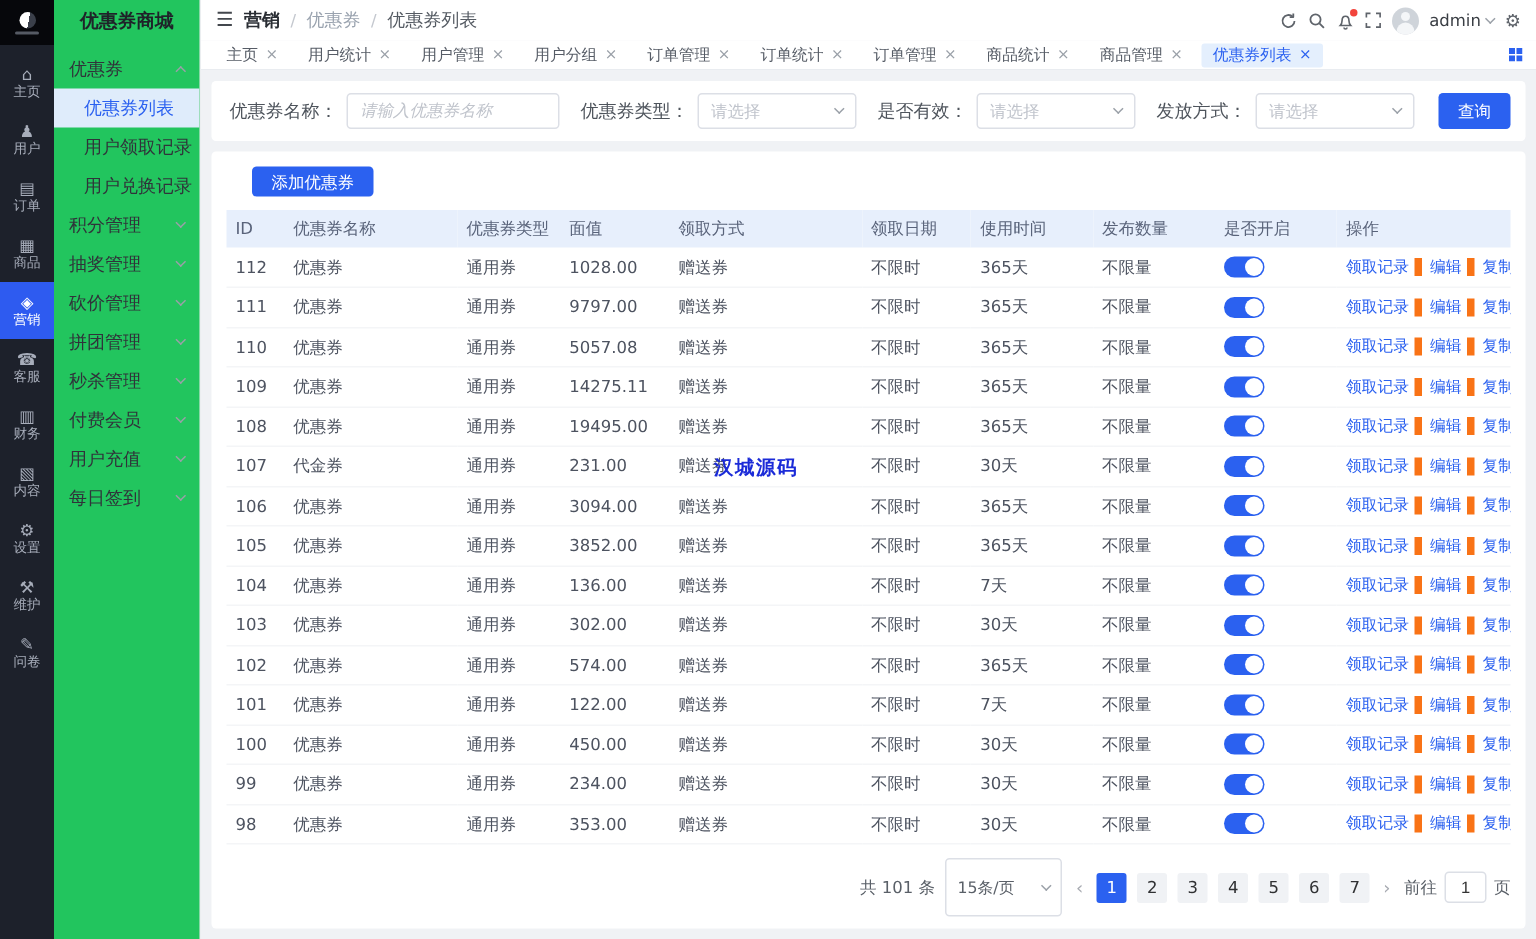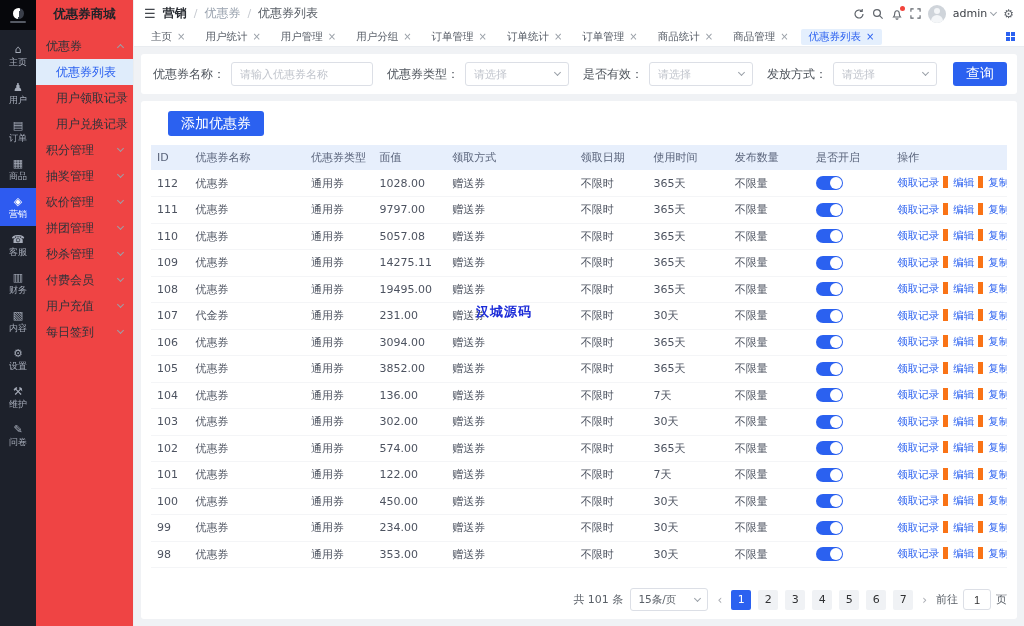--- a/index.html
+++ b/index.html
@@ -12,21 +12,21 @@
   .rail { width:36px; flex-shrink:0; background:#1d212b; display:flex; flex-direction:column; }
   .logo { height:30px; background:#06070b; display:flex; flex-direction:column; align-items:center; justify-content:center; gap:2px; }
   .logo-circle { width:11px; height:11px; border-radius:50%; background:linear-gradient(100deg,#ffffff 55%,#3a3f4a 55%); }
   .logo-bar { width:16px; height:2px; background:#555a64; border-radius:1px; }
   .rail-items { display:flex; flex-direction:column; margin-top:6px; }
   .rail-item { padding:8px 0 7px; display:flex; flex-direction:column; align-items:center; gap:3px; color:#a7adba; cursor:pointer; }
   .rail-item .ric { font-size:11px; line-height:11px; }
   .rail-item .rlb { font-size:9px; line-height:9px; }
   .rail-item.active { background:#2e5bf0; color:#fff; }
   
-  .submenu { width:98px; flex-shrink:0; background:#ef4444; border-right:1px solid #ebeef0; display:flex; flex-direction:column; overflow:hidden; }
+  .submenu { width:98px; flex-shrink:0; background:#22c55e; border-right:1px solid #ebeef0; display:flex; flex-direction:column; overflow:hidden; }
   .app-title { height:28px; display:flex; align-items:center; justify-content:center; font-weight:bold; font-size:12.5px; color:#1f2329; }
   .menu { padding-top:5px; }
   .menu-row { height:26px; display:flex; align-items:center; justify-content:space-between; padding:0 10px; font-size:12px; color:#30333a; cursor:pointer; white-space:nowrap; }
   .menu-child { padding-left:20px; justify-content:flex-start; }
   .menu-child.active { background:#dfecfb; color:#2b61f0; }
   .chev { width:5px; height:5px; border-right:1px solid #9aa0a8; border-bottom:1px solid #9aa0a8; transform:rotate(45deg); margin-top:-3px; flex-shrink:0; }
   .chev.up { transform:rotate(225deg); margin-top:3px; }
   
   .main { flex:1; display:flex; flex-direction:column; min-width:0; }
   .topbar { height:27px; background:#fff; display:flex; align-items:center; padding:0 10px; gap:7px; flex-shrink:0; }
@@ -49,39 +49,39 @@
   .tab { height:16px; display:flex; align-items:center; gap:5px; padding:0 8px; font-size:10.5px; color:#565c66; border-radius:2px; cursor:pointer; white-space:nowrap; }
   .tab .x { color:#9aa0a8; font-size:10px; line-height:10px; }
   .tab.active { background:#e4effd; color:#2b61f0; }
   .tab.active .x { color:#2b61f0; }
   .tab-grid { margin-left:auto; cursor:pointer; display:flex; }
   
   .page { flex:1; background:#f0f2f5; padding:7px; display:flex; flex-direction:column; gap:7px; overflow:hidden; }
   .filter-card { background:#fff; border-radius:3px; padding:8px 10px; display:flex; align-items:center; gap:6px; flex-shrink:0; }
   .f-label { font-size:12px; color:#4e545c; margin-left:8px; white-space:nowrap; }
   .f-label:first-child { margin-left:2px; }
-  .f-input { width:142px; height:24px; border:1px solid #dcdfe6; border-radius:3px; padding:0 8px; font-size:11px; color:#333; outline:none; }
+  .f-input { width:142px; height:24px; border:1px solid #dcdfe6; border-radius:3px; padding:0 8px; font-size:11px; color:#333; outline:none;font-style:italic; }
   .f-input::placeholder { color:#c0c4cc; }
   .f-select { width:132px; height:24px; border:1px solid #dcdfe6; border-radius:3px; display:flex; align-items:center; justify-content:space-between; padding:0 8px; color:#c0c4cc; font-size:11px; background:#fff; cursor:pointer; }
-  .btn-primary { height:24px; padding:0 13px; background:#2b61f0; color:#fff; border:none; border-radius:3px; font-size:14px; cursor:pointer; margin-left:10px; white-space:nowrap; }
+  .btn-primary { height:24px; padding:0 13px; background:#2b61f0; color:#fff; border:none; border-radius:3px; font-size:11px; cursor:pointer; margin-left:10px; white-space:nowrap; }
   
   .table-card { background:#fff; border-radius:3px; padding:10px 10px 8px; flex:1; display:flex; flex-direction:column; position:relative; min-height:0; }
   .btn-add { height:25px; align-self:flex-start; margin-bottom:9px; margin-left:17px; }
   table { width:100%; border-collapse:collapse; table-layout:fixed; font-size:11px; }
   thead th { background:#e7effc; color:#59637a; font-weight:normal; text-align:left; height:25px; padding:0 6px; white-space:nowrap; }
   tbody td { height:26.5px; padding:0 6px; color:#4d5360; border-bottom:1px solid #f4f5f7; white-space:nowrap; overflow:hidden; }
   .toggle { width:27px; height:14px; border-radius:7px; background:#2b61f0; position:relative; display:inline-block; vertical-align:middle; cursor:pointer; }
   .toggle::after { content:""; position:absolute; right:1px; top:1px; width:12px; height:12px; border-radius:50%; background:#fff; }
   .ops { font-size:10.5px; }
   .op { color:#2b61f0; cursor:pointer; }
   .op + .op { margin-left:4px; padding-left:5px; border-left:5px solid #f97316; }
   .watermark { position:absolute; left:335px; top:202px; font-size:13px; font-weight:bold; color:#1b2bd8; pointer-events:none; letter-spacing:1px; }
   
   .pagination { margin-top:auto; display:flex; align-items:center; justify-content:flex-end; gap:7px; font-size:11px; color:#5a6068; padding-top:9px; flex-shrink:0; }
-  .pg-size { width:78px; height:23px; border:1px solid #dcdfe6; border-radius:3px; display:flex; align-items:center; justify-content:space-between; padding:0 7px; font-size:10.5px; color:#5a6068; cursor:pointer; background:#fff; }
+  .pg-size { width:78px; height:39px; border:1px solid #dcdfe6; border-radius:3px; display:flex; align-items:center; justify-content:space-between; padding:0 7px; font-size:10.5px; color:#5a6068; cursor:pointer; background:#fff; }
   .pg-size .chev { margin-top:-2px; }
   .pg-arrow { color:#a8abb2; cursor:pointer; font-size:12px; padding:0 2px; }
   .pg-num { min-width:20px; height:20px; background:#f0f2f5; border-radius:2px; display:flex; align-items:center; justify-content:center; color:#303133; cursor:pointer; font-size:11px; }
   .pg-num.active { background:#2b61f0; color:#fff; }
   .pg-goto { display:flex; align-items:center; gap:5px; }
   .pg-goto input { width:28px; height:21px; border:1px solid #dcdfe6; border-radius:3px; text-align:center; font-size:11px; color:#333; outline:none; }
 </style>
 </head>
 <body>
 

